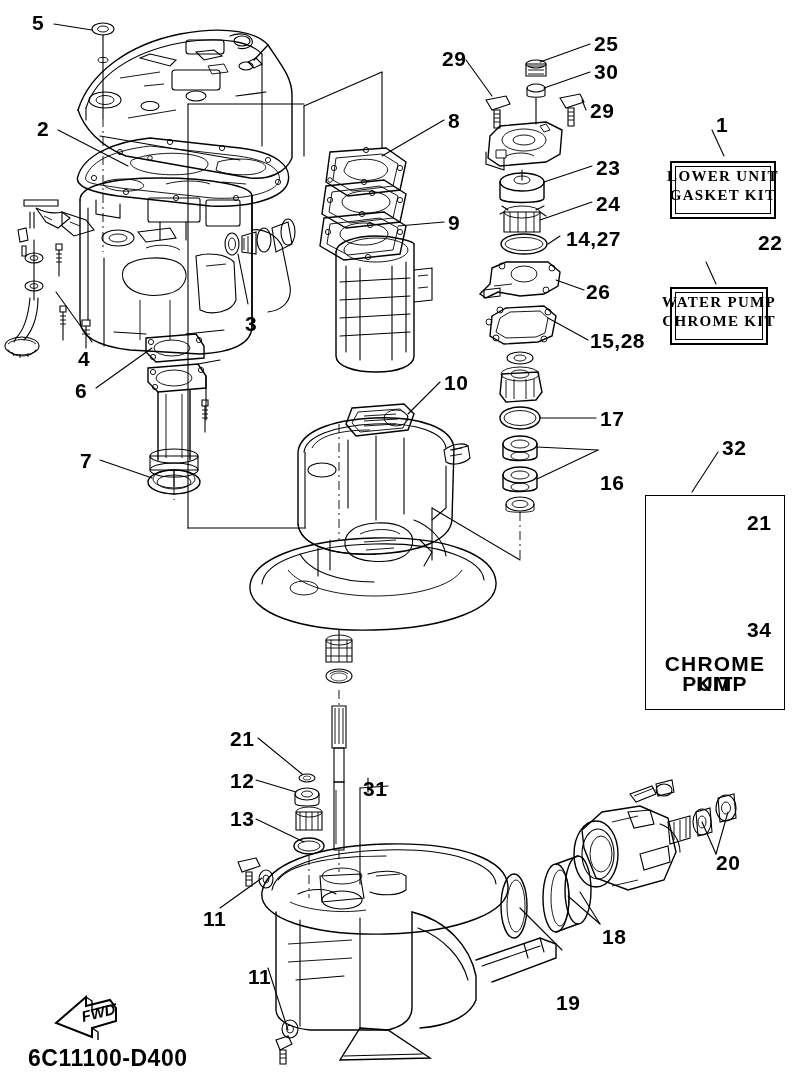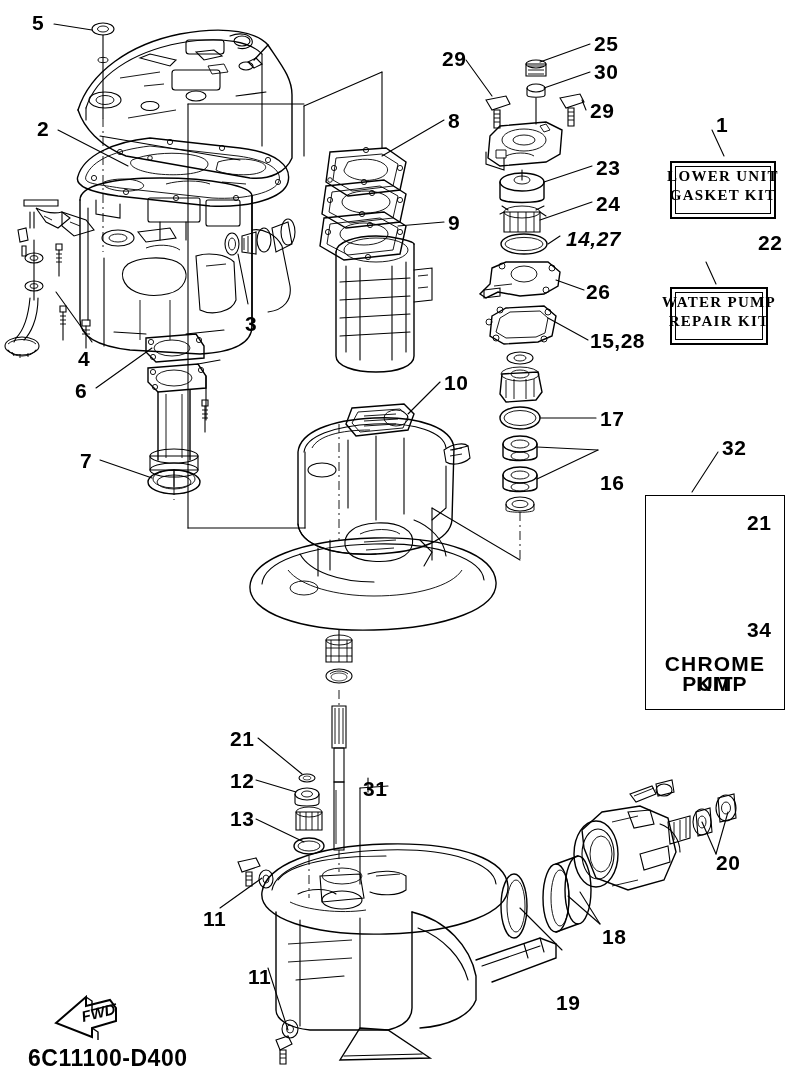--- a/index.html
+++ b/index.html
@@ -580,21 +580,21 @@
   <div class="kitbox" style="left:670px;top:161px;width:106px;height:58px;">
     <div class="inner">
       <div class="kline">LOWER UNIT</div>
       <div class="kline">GASKET KIT</div>
     </div>
   </div>
 
   <div class="kitbox" style="left:670px;top:287px;width:98px;height:58px;">
     <div class="inner">
       <div class="kline">WATER PUMP</div>
-      <div class="kline">REPAIR KIT</div>
+      <div class="kline">CHROME KIT</div>
     </div>
   </div>
 
   <div class="chromebox" style="left:645px;top:495px;width:140px;height:215px;">
     <div class="ctitle" style="top:158px;">CHROME PUMP</div>
     <div class="ctitle" style="top:178px;">KIT</div>
   </div>
 
   <div class="fwd">
     <svg viewBox="0 0 70 45" width="70" height="45" xmlns="http://www.w3.org/2000/svg">
@@ -613,21 +613,21 @@
   <div class="lbl" style="left:78px;top:348px;">4</div>
   <div class="lbl" style="left:75px;top:380px;">6</div>
   <div class="lbl" style="left:80px;top:450px;">7</div>
   <div class="lbl" style="left:448px;top:110px;">8</div>
   <div class="lbl" style="left:448px;top:212px;">9</div>
   <div class="lbl" style="left:444px;top:372px;">10</div>
   <div class="lbl" style="left:203px;top:908px;">11</div>
   <div class="lbl" style="left:248px;top:966px;">11</div>
   <div class="lbl" style="left:230px;top:770px;">12</div>
   <div class="lbl" style="left:230px;top:808px;">13</div>
-  <div class="lbl" style="left:566px;top:228px;font-style:italic;">14,27</div>
+  <div class="lbl" style="left:566px;top:228px;">14,27</div>
   <div class="lbl" style="left:590px;top:330px;">15,28</div>
   <div class="lbl" style="left:600px;top:440px;margin-top:32px;">16</div>
   <div class="lbl" style="left:600px;top:408px;">17</div>
   <div class="lbl" style="left:602px;top:926px;">18</div>
   <div class="lbl" style="left:556px;top:953px;margin-top:39px;">19</div>
   <div class="lbl" style="left:716px;top:852px;">20</div>
   <div class="lbl" style="left:230px;top:728px;">21</div>
   <div class="lbl" style="left:596px;top:157px;">23</div>
   <div class="lbl" style="left:596px;top:193px;">24</div>
   <div class="lbl" style="left:594px;top:33px;">25</div>

